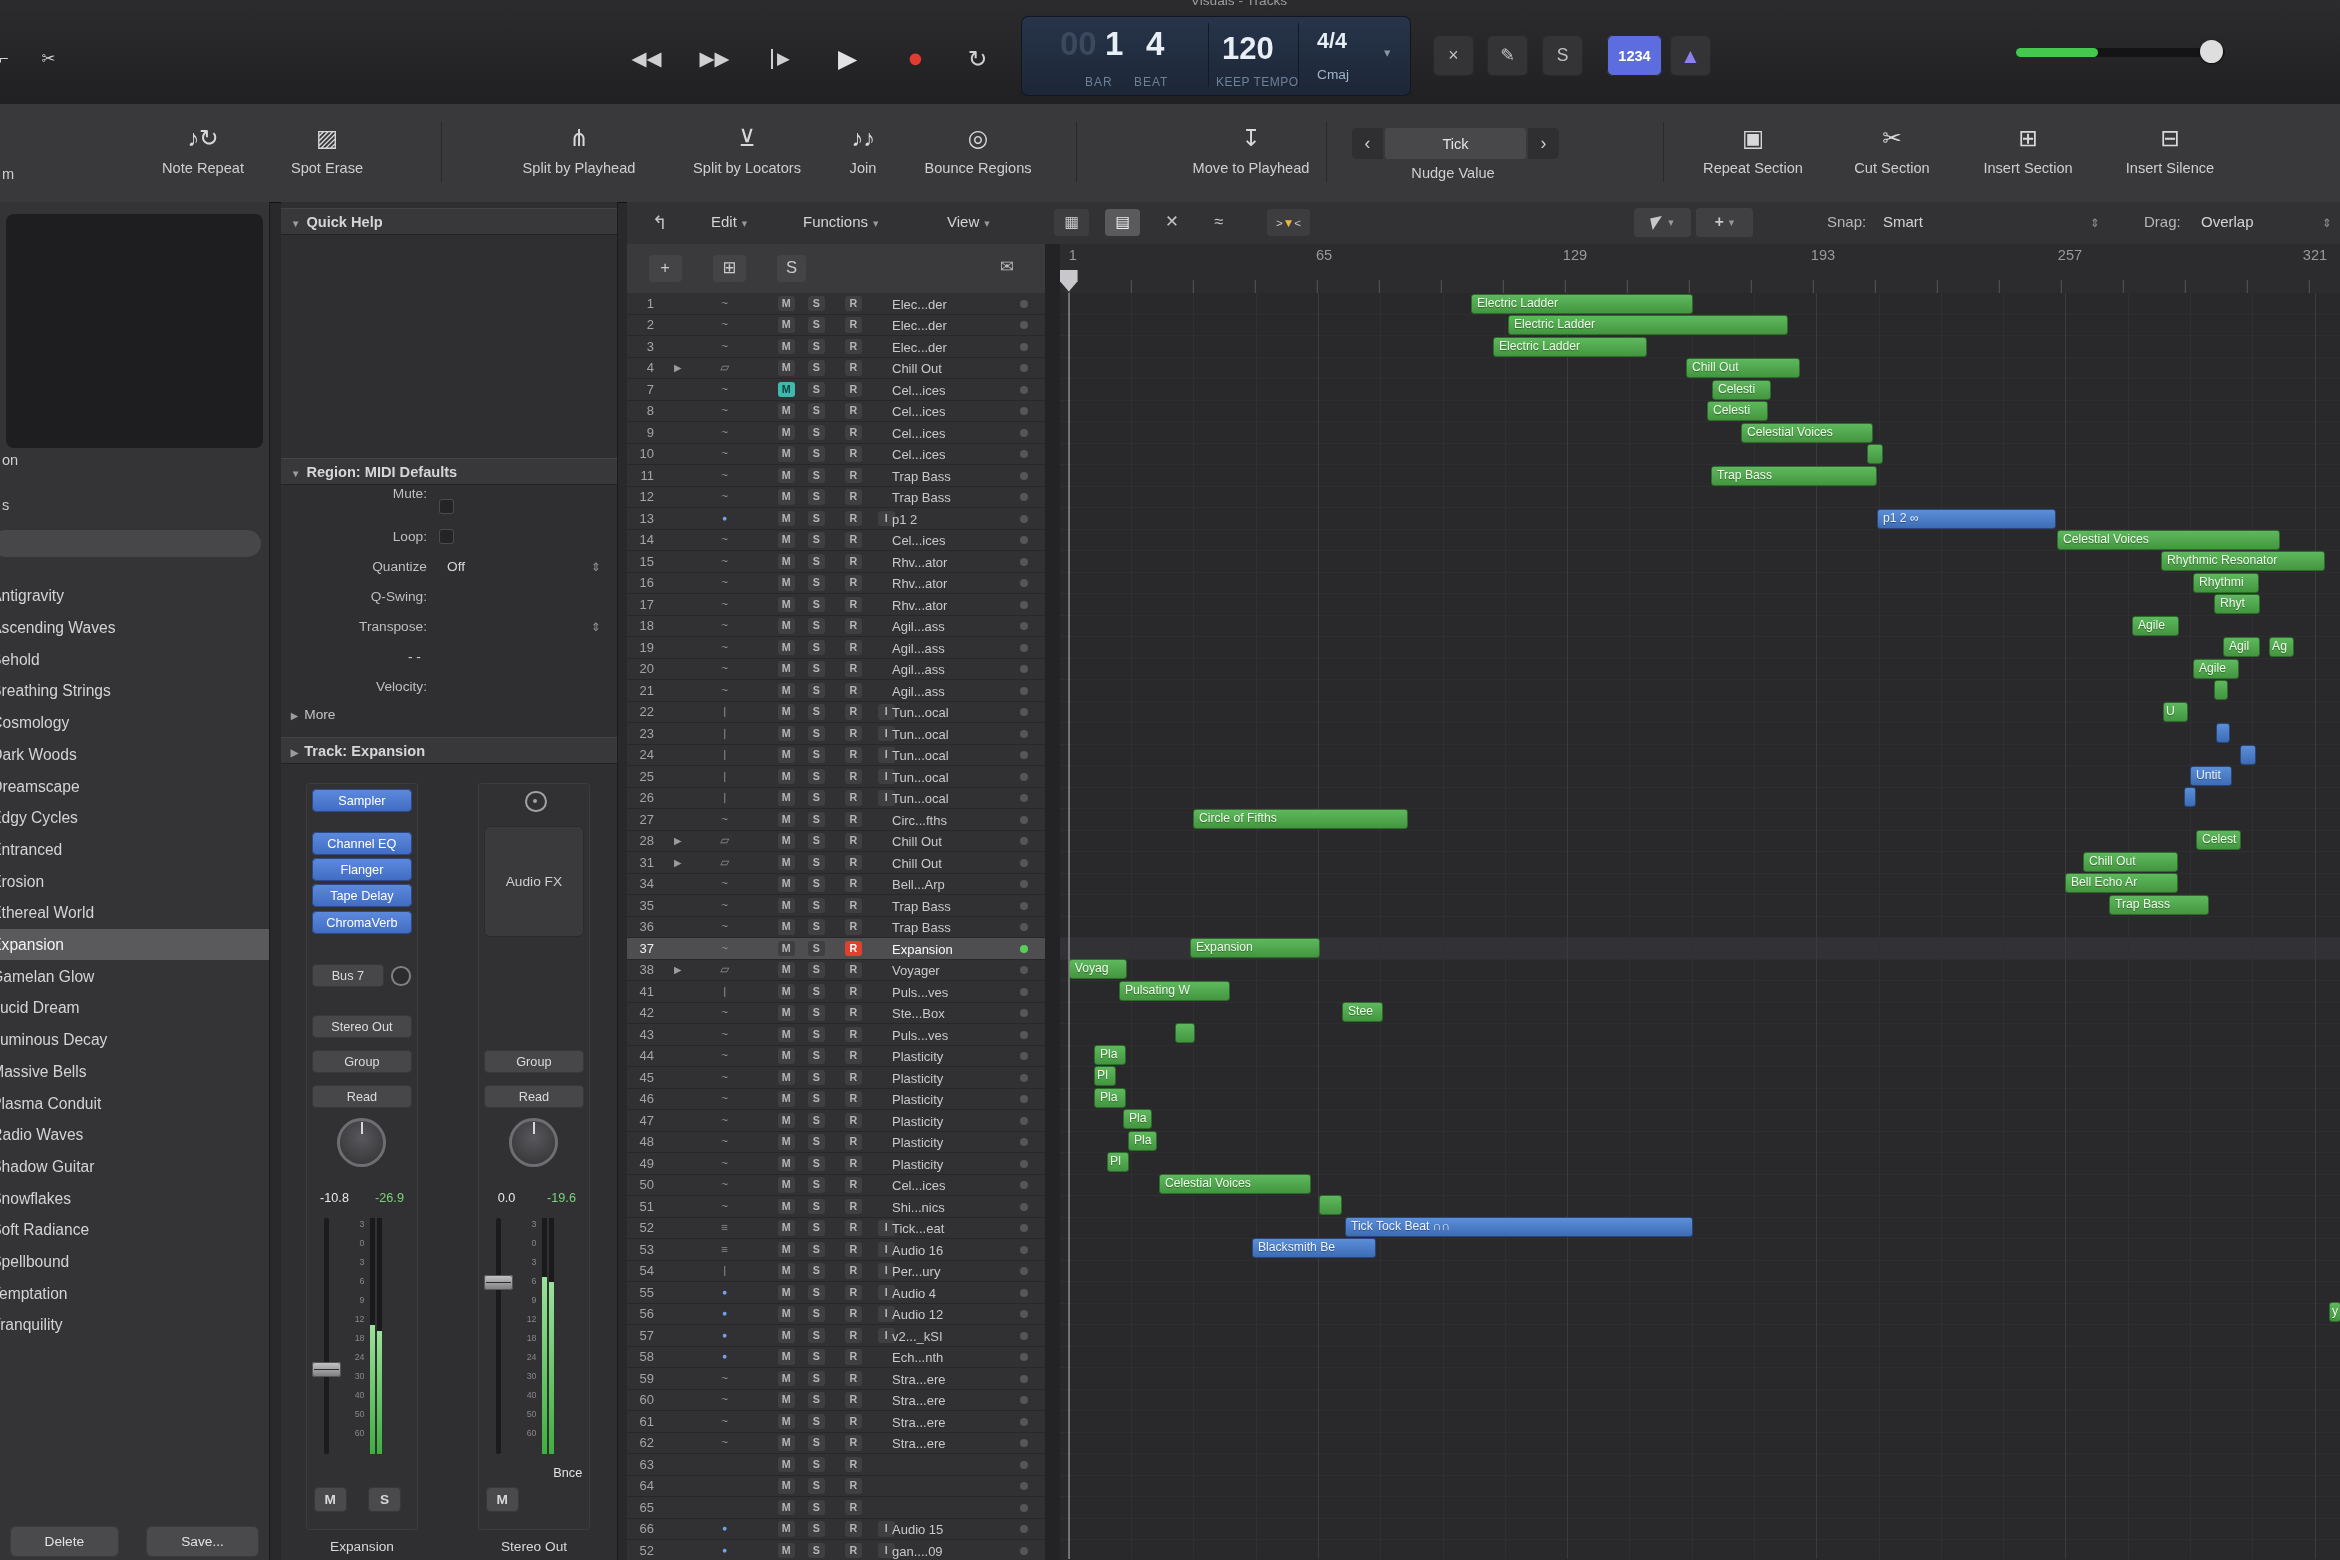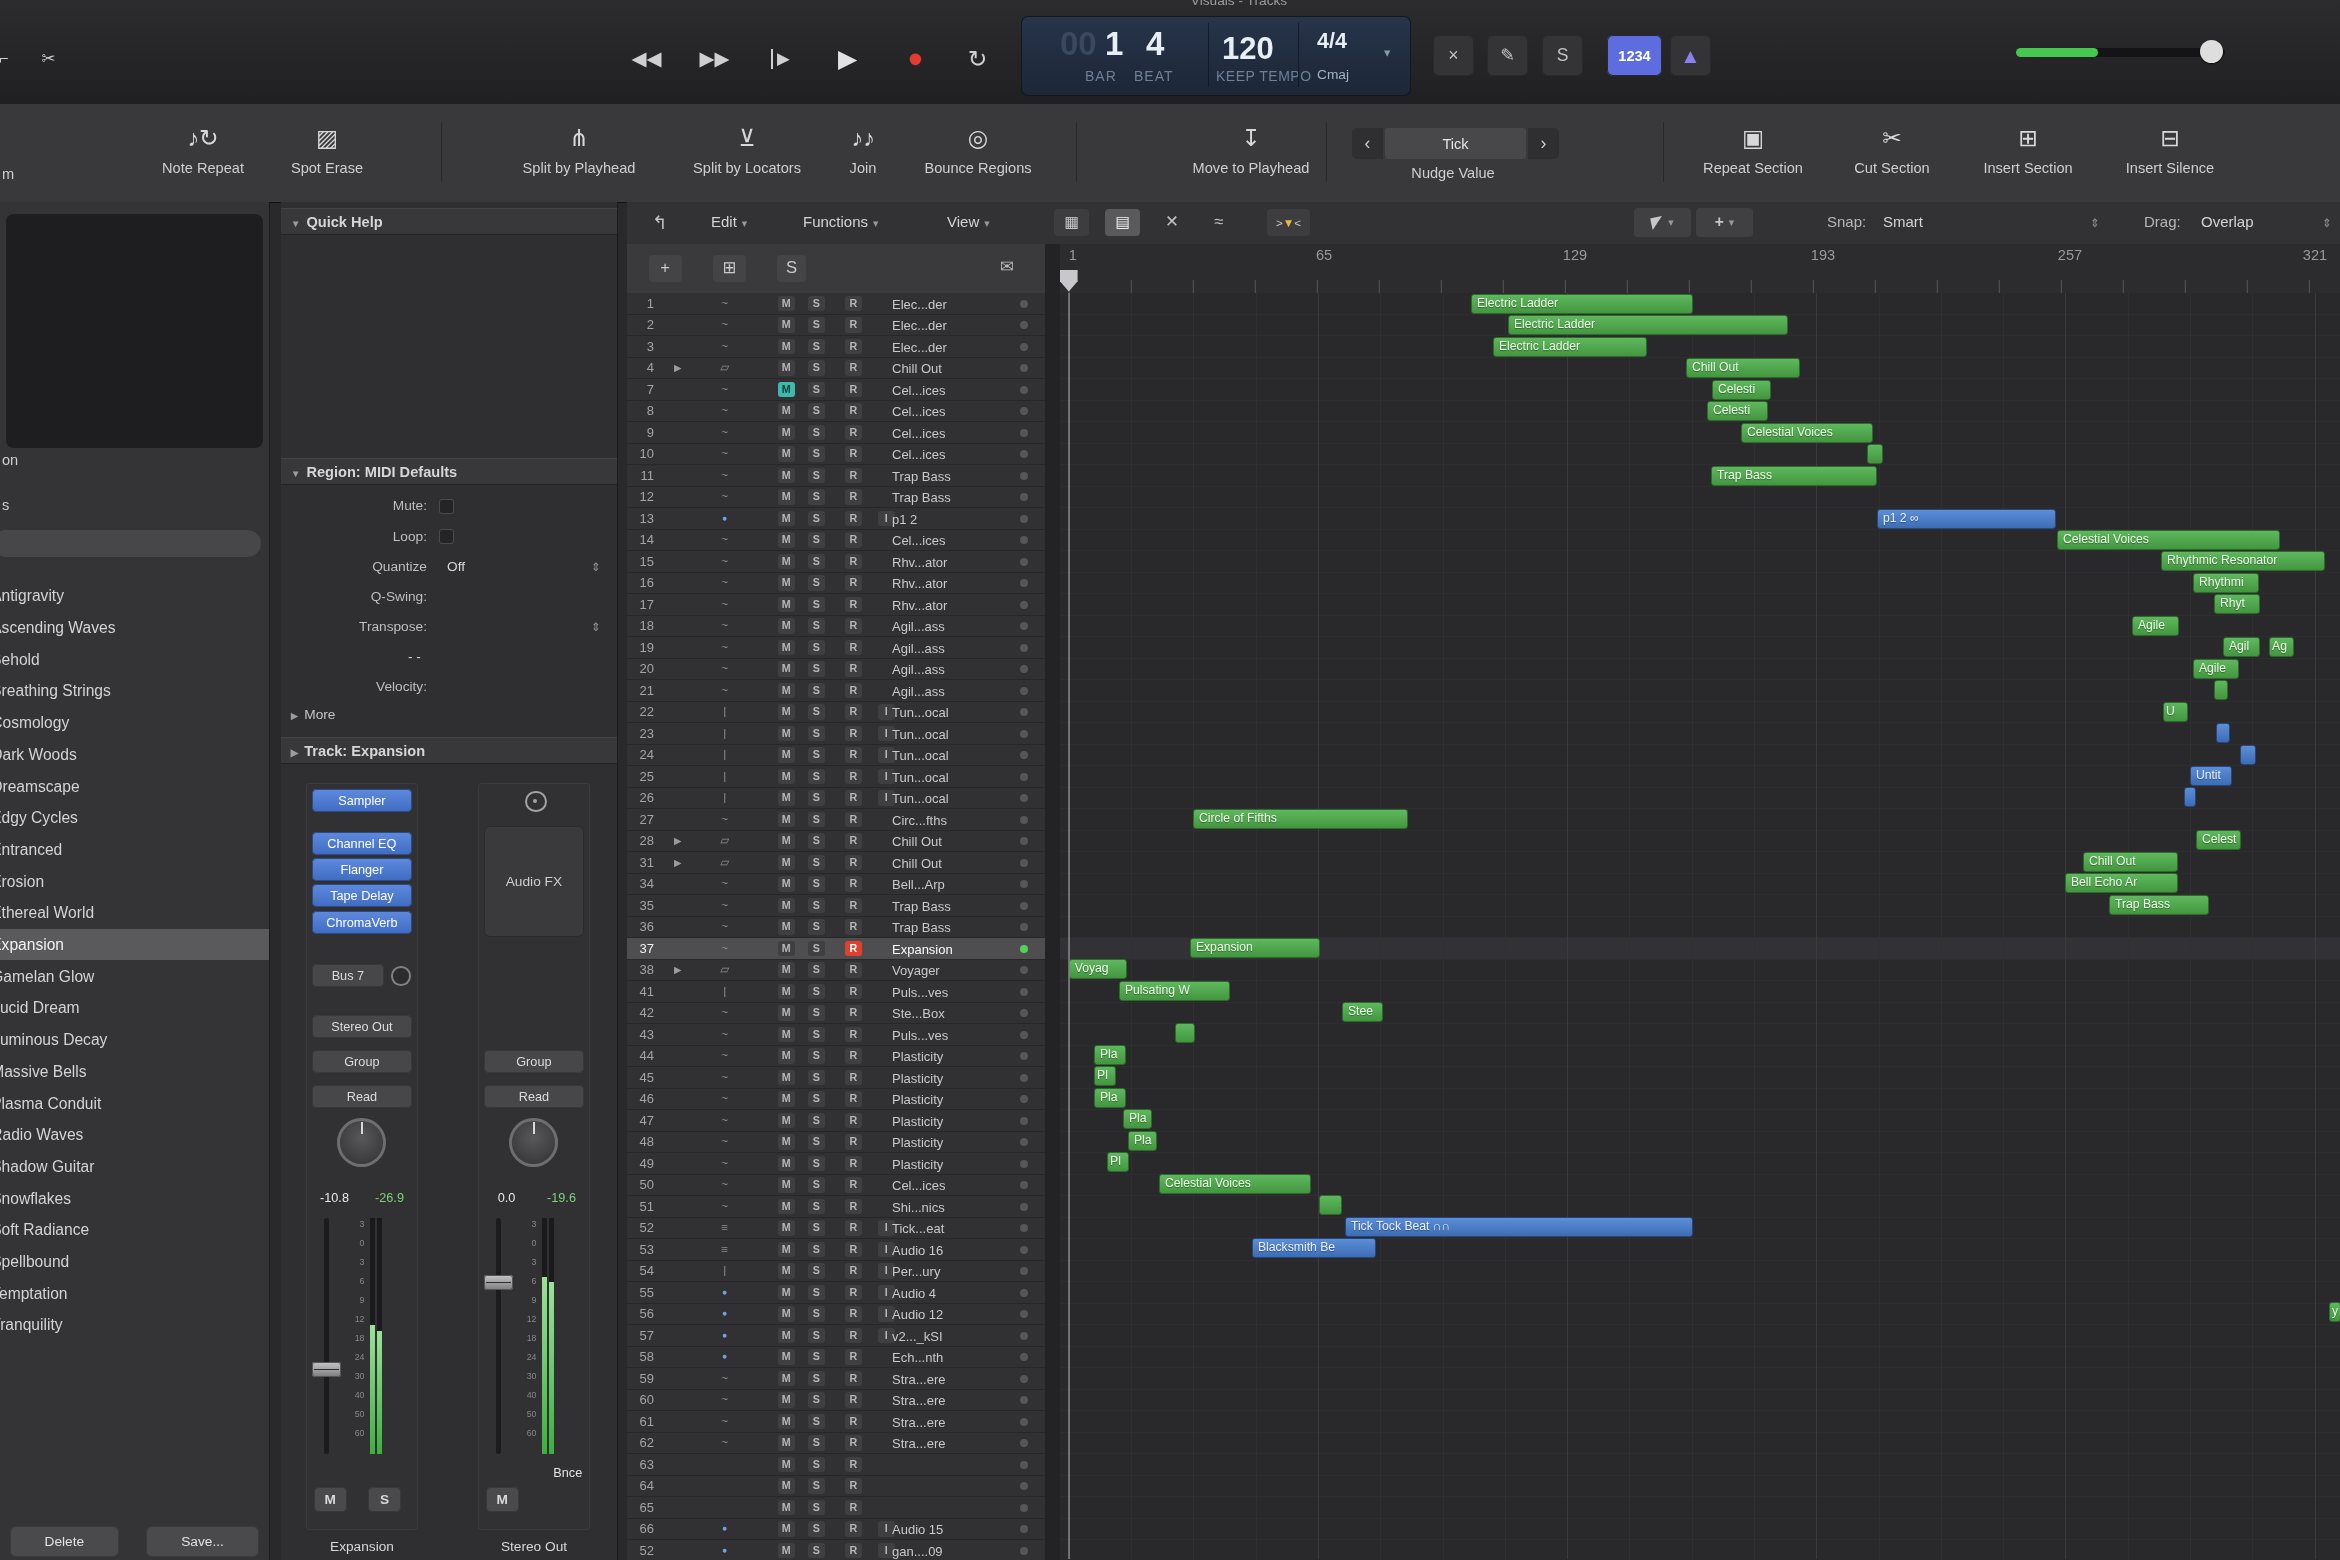--- a/index.html
+++ b/index.html
@@ -11,21 +11,21 @@
           background:linear-gradient(#2c2c2e,#202022);border-bottom:1px solid #0e0e10}
   .win-title{position:absolute;left:1073px;top:-6.8px;width:332px;text-align:center;
              font-size:13.7px;color:#9d9d9f}
   .tbtn{position:absolute;top:37px;width:59px;height:43px;display:flex;align-items:center;
         justify-content:center;font-size:19.5px;color:#cfcfd2;border-radius:5.9px}
   .tostart{border-left:2.9px solid currentColor;padding-left:3.9px;font-size:16.6px}
   #lcd{position:absolute;left:1021px;top:15.6px;width:390px;height:80px;border-radius:6.8px;
        background:linear-gradient(#27344a,#1c2636);box-shadow:inset 0 0 0 1px #11161f}
   .lcd-big{position:absolute;top:9.8px;font-size:33px;font-weight:bold;color:#e8eef6}
   .lcd-ghost{color:#3c485d}
-  .lcd-lab{position:absolute;top:52px;font-size:14px;letter-spacing:1px;color:#6e8098}
+  .lcd-lab{position:absolute;top:59px;font-size:12px;letter-spacing:1px;color:#6e8098}
   .lcd-div{position:absolute;top:7.8px;width:1px;height:64px;background:#121a27}
   .sqbtn{position:absolute;top:35px;width:41px;height:41px;border-radius:5.9px;background:#343436;
          display:flex;align-items:center;justify-content:center;color:#c2c2c5;font-size:17.6px;
          box-shadow:inset 0 0 0 1px #29292b}
   #vol-track{position:absolute;left:2016px;top:48px;width:209px;height:8.8px;border-radius:4.9px;background:#141417}
   #vol-fill{position:absolute;left:0;top:0;height:8.8px;border-radius:4.9px;background:#44c94e}
   #vol-knob{position:absolute;left:2200px;top:40px;width:23.4px;height:23.4px;border-radius:50%;
             background:#dededf;box-shadow:0 1px 2px rgba(0,0,0,.6)}
 
   
@@ -324,21 +324,21 @@
       </div>
     <div class="lib-btn" style="left:9.8px;top:1324px;width:109px">Delete</div>
     <div class="lib-btn" style="left:146px;top:1324px;width:113px">Save...</div>
   </div>
 
   <div id="inspector">
     <div class="sec-head" style="top:5.9px"><span class="tri">▼</span><span>Quick Help</span></div>
 
     <div class="sec-head" style="top:256px"><span class="tri">▼</span><span>Region: MIDI Defaults</span></div>
     <div id="region-fields">
-        <div class="insp-label" style="top: 296px;">Mute:</div>
+        <div class="insp-label" style="top: 284px;">Mute:</div>
         <div class="insp-check" style="top: 297px;"></div>
         <div class="insp-label" style="top: 327px;">Loop:</div>
         <div class="insp-check" style="top: 327px;"></div>
         <div class="insp-label" style="top: 357px;">Quantize</div>
         <div class="insp-val" style="left: 166px; top: 357px;">Off</div>
         <div class="stepper" style="top: 358px;">⇕</div>
         <div class="insp-label" style="top: 387px;">Q-Swing:</div>
         <div class="insp-label" style="top: 417px;">Transpose:</div>
         <div class="stepper" style="top: 418px;">⇕</div>
         <div class="insp-val" style="left: 127px; top: 447px;">- -</div>

